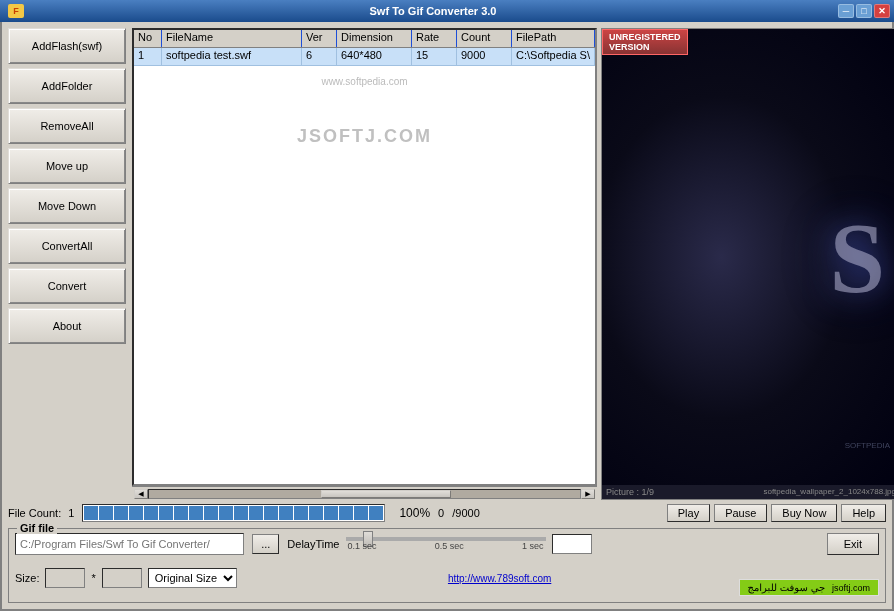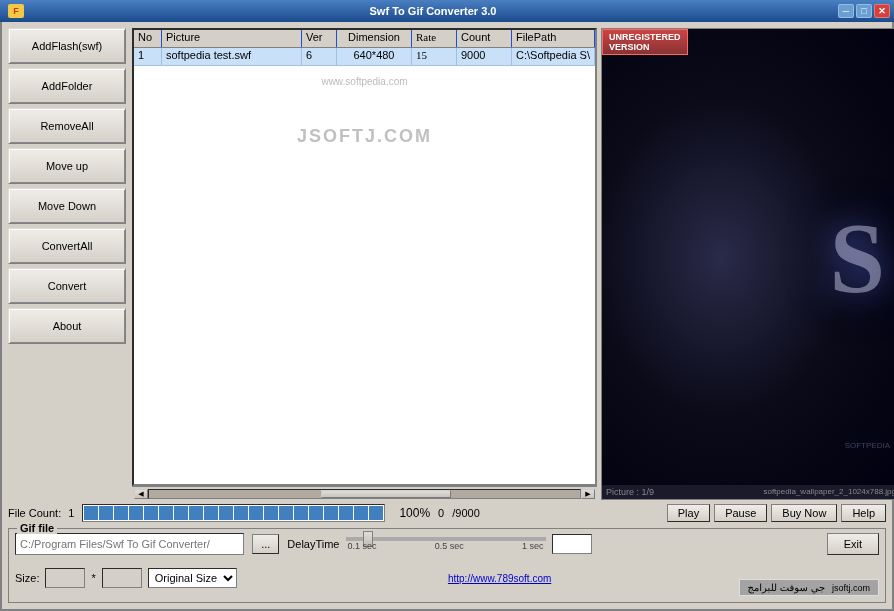--- a/index.html
+++ b/index.html
@@ -118,22 +118,22 @@
     .col-header {
       border-right: 1px solid #1d4ed8;
       padding: 1px 4px;
       font-size: 11px;
       white-space: nowrap;
       overflow: hidden;
     }
     .col-no { width: 28px; }
     .col-filename { width: 140px; }
     .col-ver { width: 35px; }
-    .col-dimension { width: 75px; text-align: center; }
-    .col-rate { width: 45px; font-family: Liberation Serif, serif; }
+    .col-dimension { width: 75px; }
+    .col-rate { width: 45px; }
     .col-count { width: 55px; }
     .col-filepath { flex: 1; }
 
     .file-list-body {
       flex: 1;
       overflow-y: auto;
       overflow-x: hidden;
     }
     .file-row {
       display: flex;
@@ -369,21 +369,21 @@
       font-size: 11px;
     }
 
     .playback-row {
       display: flex;
       gap: 4px;
       align-items: center;
     }
 
     .arabic-watermark {
-      background: #a3a3a3;
+      background: #84cc16;
       border: 1px solid #ddd;
       padding: 2px 8px;
       font-size: 10px;
       white-space: nowrap;
       margin-top: 20px;
     }
 
     .delay-slider-container {
       display: flex;
       flex-direction: column;
@@ -458,21 +458,21 @@
     </div>
 
     <div style="flex:1; display:flex; flex-direction:column; gap:0;">
       <div style="display:flex; flex:1; gap:4px;">
 
         <div class="file-list-wrapper">
           <div class="file-list-container">
 
             <div class="file-list-header">
               <div class="col-header col-no">No</div>
-              <div class="col-header col-filename">Picture</div>
+              <div class="col-header col-filename">FileName</div>
               <div class="col-header col-ver">Ver</div>
               <div class="col-header col-dimension">Dimension</div>
               <div class="col-header col-rate">Rate</div>
               <div class="col-header col-count">Count</div>
               <div class="col-header col-filepath">FilePath</div>
             </div>
 
             <div class="file-list-body">
               <div class="file-row">
                 <div class="file-cell col-no">1</div>

